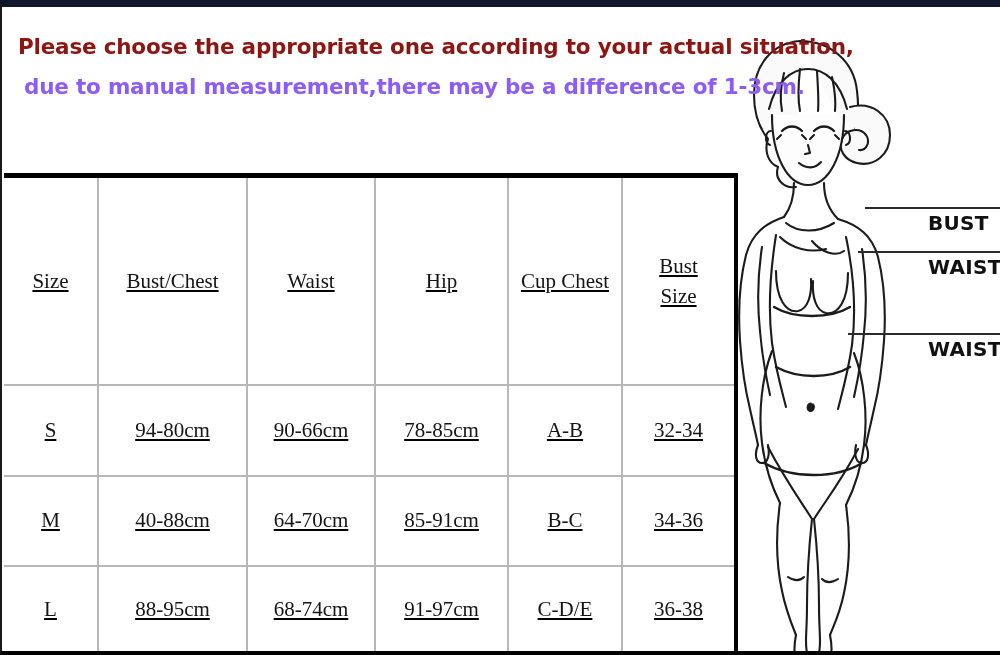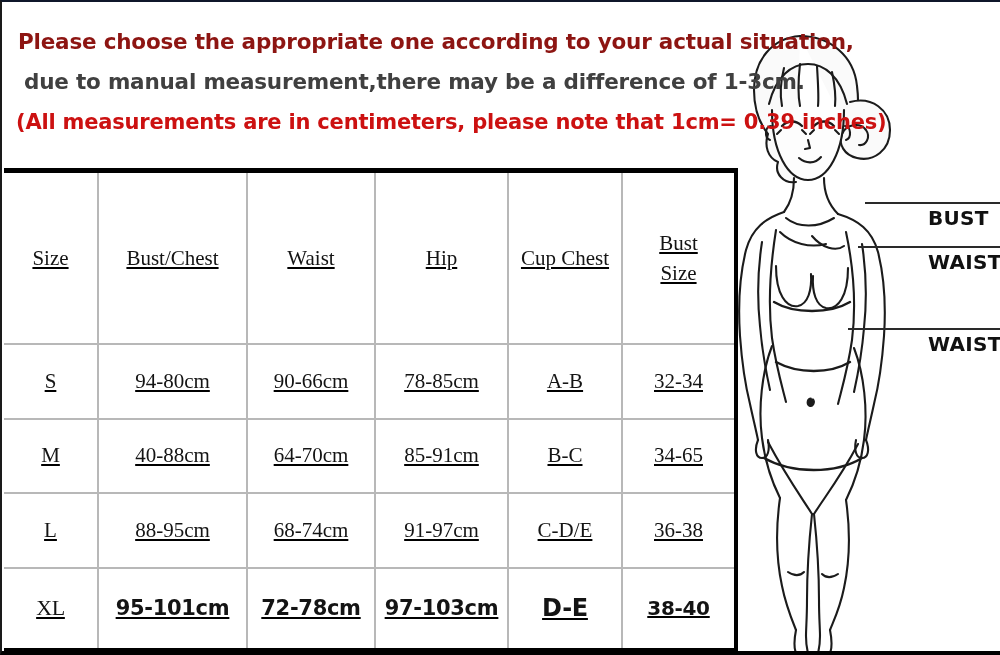--- a/index.html
+++ b/index.html
@@ -12,21 +12,21 @@
     font-family: "Liberation Serif", serif;
   }
 
   #page {
     position: relative;
     width: 1000px;
     height: 655px;
     background: #ffffff;
     overflow: hidden;
     box-sizing: border-box;
-    border-top: 2px solid #0f172a;
+    border-top: 7px solid #0f172a;
     border-bottom: 4px solid #000000;
     border-left: 2px solid #1a1a1a;
   }
 
   
   #notice {
     position: absolute;
     left: 0;
     top: 4px;
     width: 860px;
@@ -37,21 +37,21 @@
   }
   .notice-line {
     font-family: "DejaVu Sans", sans-serif;
     font-weight: bold;
     font-size: 21.5px;
     line-height: 40px;
     letter-spacing: -0.2px;
     white-space: nowrap;
   }
   .notice-line.l1 { color: #8d1512; padding-left: 4px; }
-  .notice-line.l2 { color: #404040; padding-left: 10px; }
+  .notice-line.l2 { color: #8b5cf6; padding-left: 10px; }
   .notice-line.l3 { color: #cc1111; padding-left: 2px; font-size: 21px; }
 
   
   #size-table-wrap {
     position: absolute;
     left: 2px;
     top: 166px;
     width: 734px;
     height: 485px;
     border-top: 5px solid #000000;
@@ -154,21 +154,20 @@
   .lead-hips  { left: 110px; top: 322px; width: 154px; }
 </style>
 </head>
 <body>
 
 <div id="page">
 
   <div id="notice">
     <div class="notice-line l1">Please choose the appropriate one according to your actual situation,</div>
     <div class="notice-line l2">due to manual measurement,there may be a difference of 1-3cm.</div>
-    <div class="notice-line l3">(All measurements are in centimeters, please note that 1cm= 0.39 inches)</div>
   </div>
 
   <div id="size-table-wrap">
     <table class="size-table">
       <colgroup>
         <col class="col-size">
           <col class="col-bust">
           <col class="col-waist">
         <col class="col-hip">
           <col class="col-cup">
@@ -195,40 +194,32 @@
           <td>A-B</td>
           <td>32-34</td>
         </tr>
 
         <tr class="row-m">
           <td>M</td>
           <td>40-88cm</td>
           <td>64-70cm</td>
           <td>85-91cm</td>
           <td>B-C</td>
-          <td>34-65</td>
+          <td>34-36</td>
         </tr>
 
         <tr class="row-l">
           <td>L</td>
           <td>88-95cm</td>
           <td>68-74cm</td>
           <td>91-97cm</td>
           <td>C-D/E</td>
           <td>36-38</td>
         </tr>
 
-        <tr class="row-xl">
-          <td class="size-xl">XL</td>
-          <td>95-101cm</td>
-          <td>72-78cm</td>
-          <td>97-103cm</td>
-          <td class="cup-xl">D-E</td>
-          <td class="eurp-xl">38-40</td>
-        </tr>
       </tbody>
     </table>
   </div>
 
   <div id="figure-area">
 
     <svg id="figure-svg" viewBox="0 0 230 647" preserveAspectRatio="xMidYMin meet">
       <g fill="none" stroke="#1b1b1b" stroke-width="2.1" stroke-linecap="round" stroke-linejoin="round">
 
         <path d="M86 30 C 58 32 40 54 40 84 C 40 104 46 118 54 128

